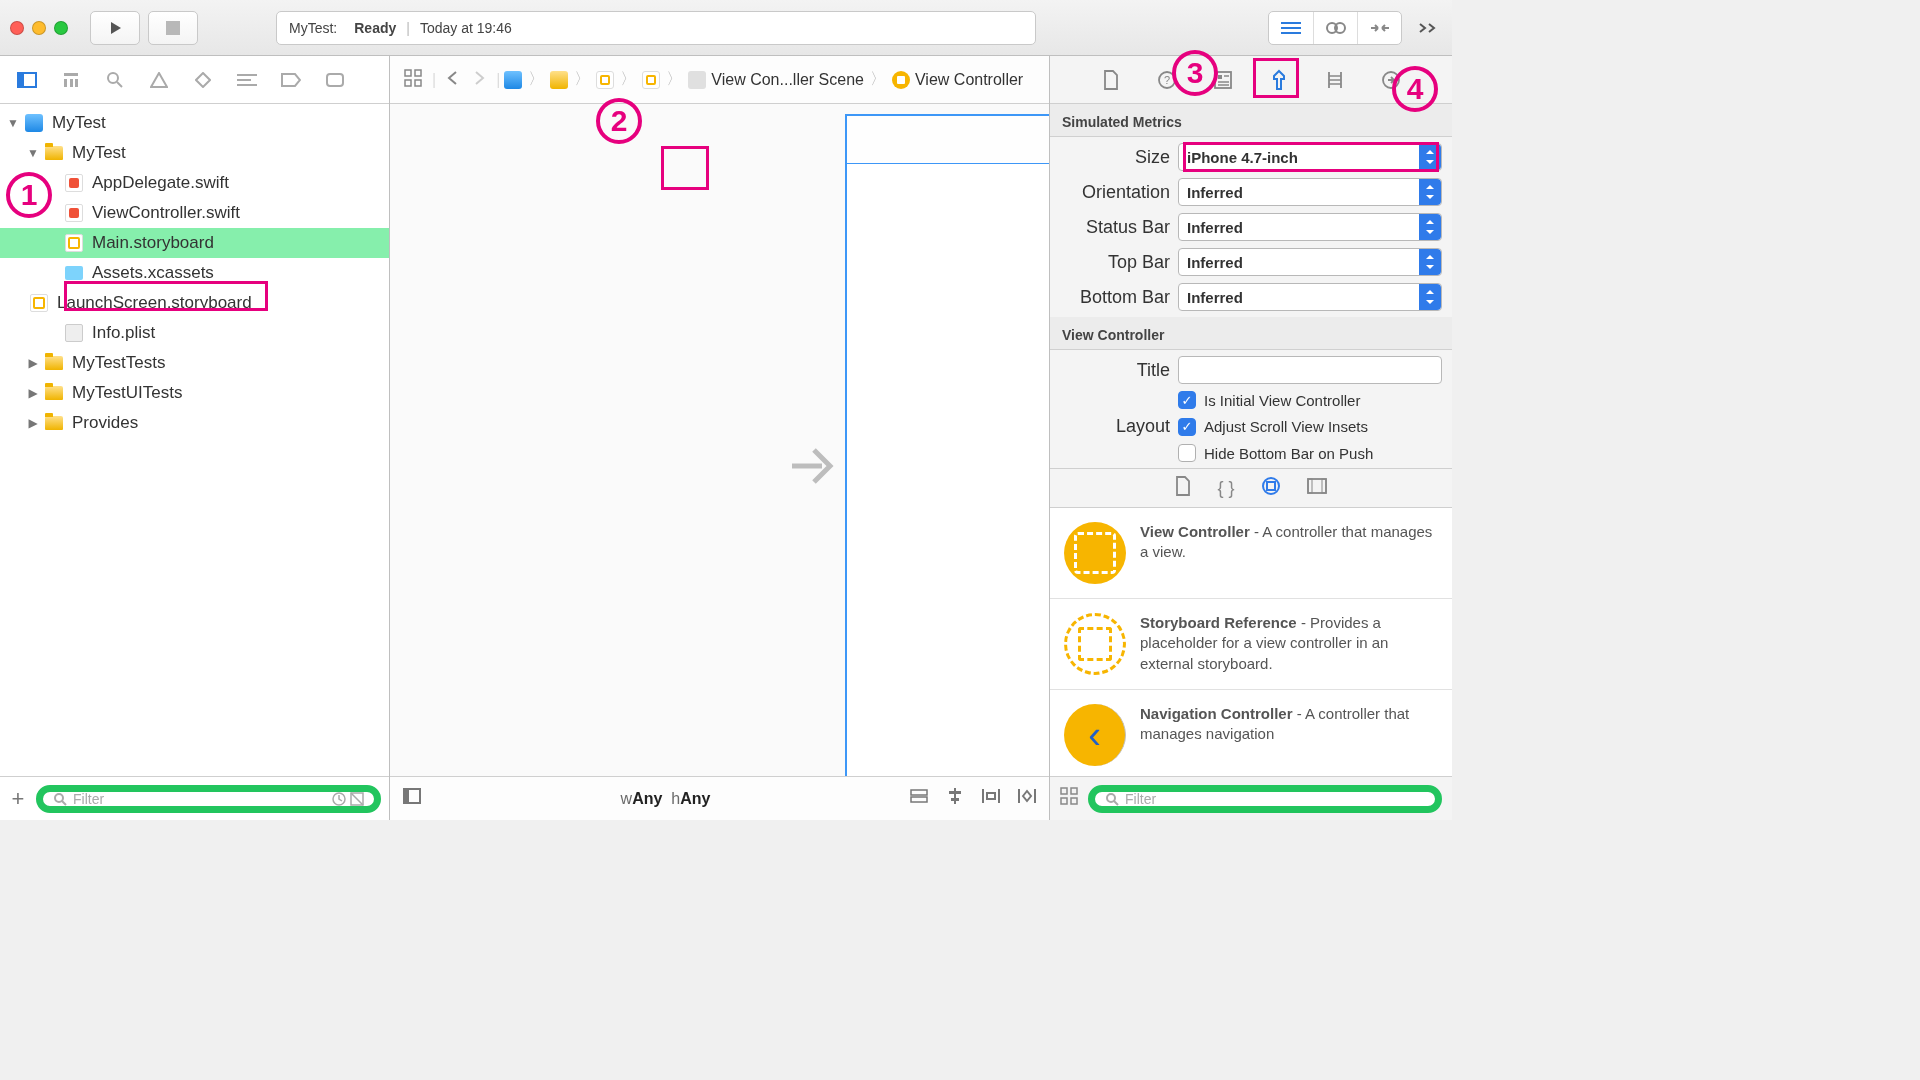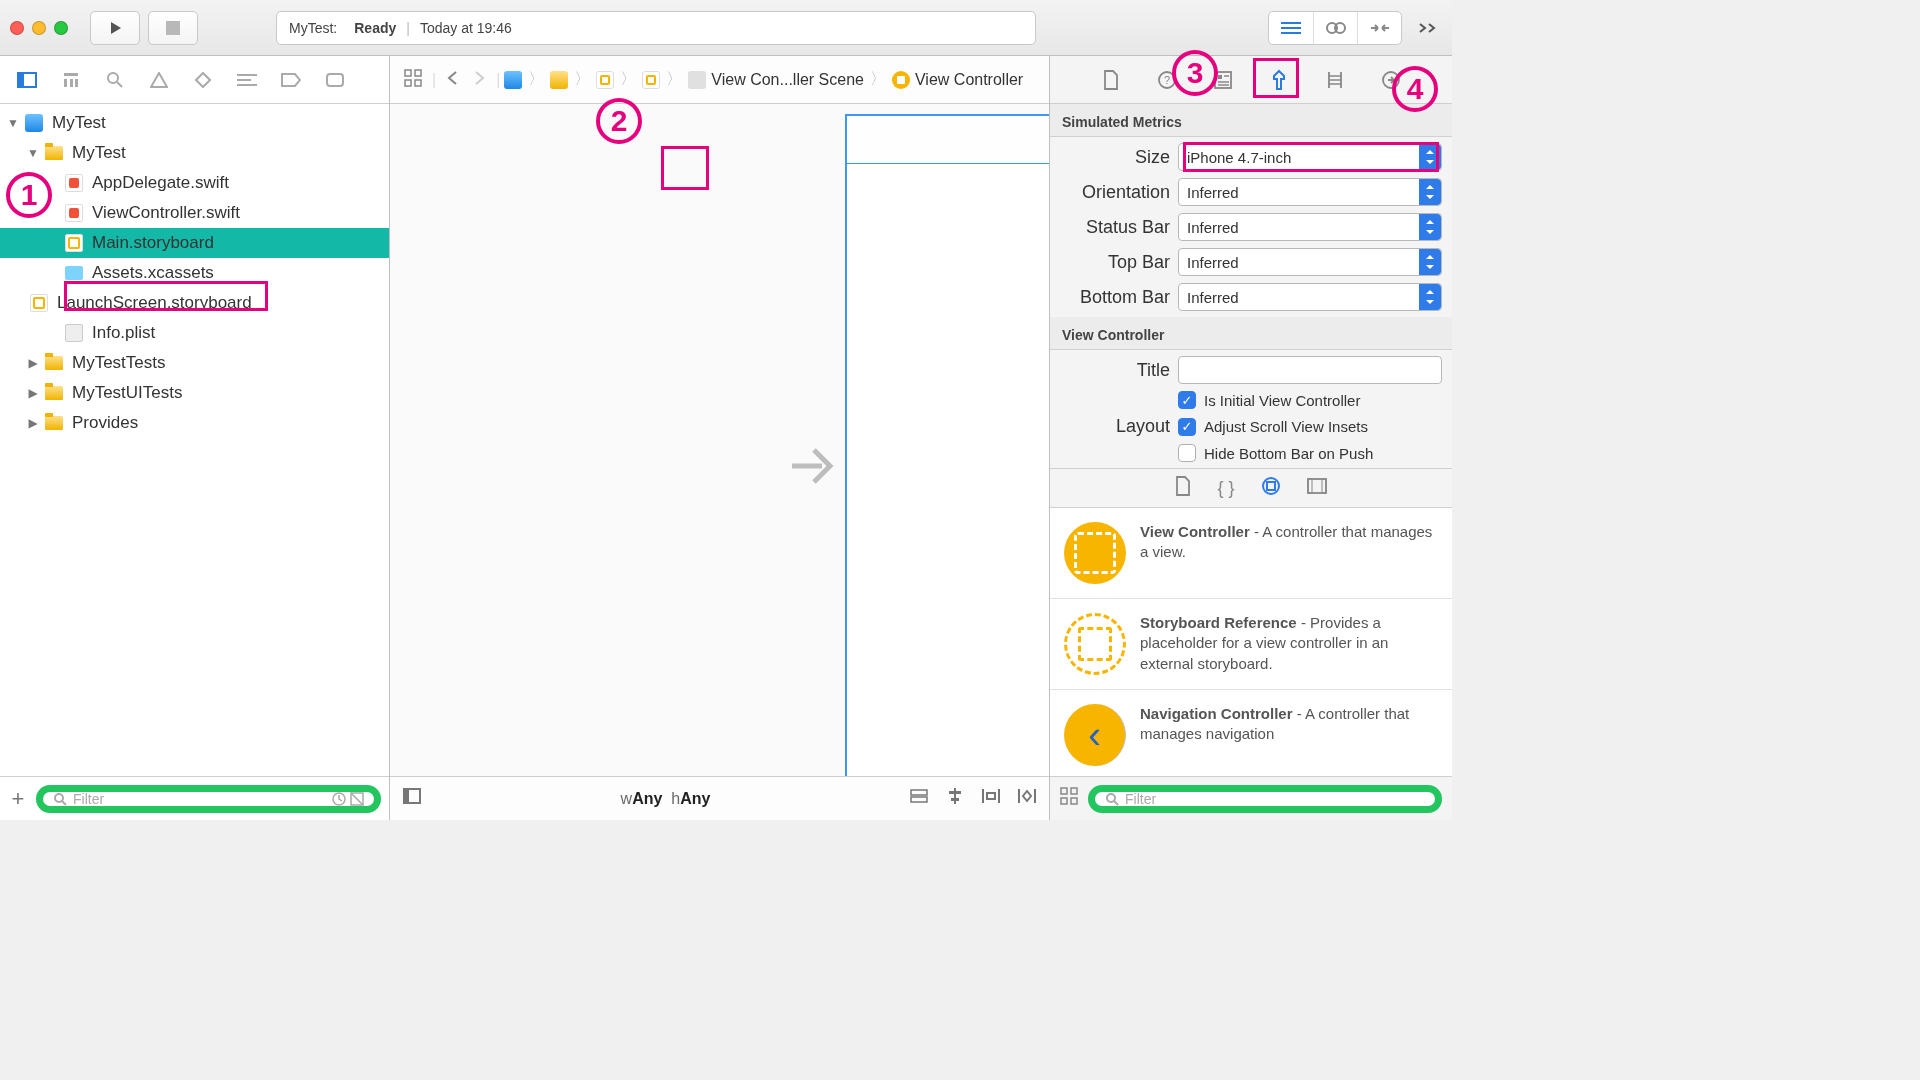--- a/index.html
+++ b/index.html
@@ -27,21 +27,21 @@
 .inspector { width:402px; background:#f4f4f4; display:flex; flex-direction:column;}
 
 .nav-tabs, .insp-tabs { height:48px; border-bottom:1px solid #cfcfcf; display:flex; align-items:center; padding:0 8px; gap:6px;}
 .nav-tabs .t, .insp-tabs .t { width:38px; height:36px; display:flex; align-items:center; justify-content:center; color:#888; font-size:20px; border-radius:4px;}
 .nav-tabs .t.active{ color:#2a7bde; }
 .insp-tabs{ justify-content:center; gap:18px; position:relative;}
 .insp-tabs .t.active{ color:#2a7bde; }
 
 .tree { flex:1; overflow:auto; padding-top:4px; font-size:17px; }
 .tree .row{ height:30px; display:flex; align-items:center; padding-left:6px; gap:4px; white-space:nowrap;}
-.tree .row.sel{ background:#14b8a6;}
+.tree .row.sel{ background:#86efac;}
 .disc{ width:14px; display:inline-flex; justify-content:center; color:#777; font-size:12px;}
 .row .ico{ width:20px; height:20px; display:inline-flex; align-items:center; justify-content:center; margin-right:4px;}
 .folder{ width:18px; height:14px; background:linear-gradient(#ffe08a,#f0b400); border-radius:2px 2px 1px 1px; position:relative;}
 .folder:before{content:"";position:absolute;top:-3px;left:0;width:8px;height:4px;background:#f0b400;border-radius:1px 1px 0 0;}
 .swift{ width:18px;height:18px;background:#fff;border:1px solid #ddd;border-radius:2px;display:flex;align-items:center;justify-content:center;}
 .swift:after{content:"";width:10px;height:10px;background:#f05138;border-radius:2px;}
 .sb{ width:18px;height:18px;background:#fff;border:1px solid #ddd;border-radius:2px;display:flex;align-items:center;justify-content:center;}
 .sb:after{content:"";width:8px;height:8px;border:2px solid #f7b500;border-radius:2px;}
 .plist{ width:18px;height:18px;background:#eee;border:1px solid #ccc;border-radius:2px;}
 .assets{ width:18px;height:14px;background:#7dd3fc;border-radius:2px;}
@@ -77,21 +77,21 @@
 .editor-bottom .spacer{flex:1;}
 .editor-bottom .sizeclass{ font-size:16px; color:#6a6a6a;}
 .editor-bottom .sizeclass b{color:#222;}
 .editor-bottom .ic{color:#777;font-size:18px;width:24px;text-align:center;}
 
 
 .insp-body{ flex:1; overflow:auto; }
 .section-title{ font-weight:600; padding:10px 12px 6px; color:#444; border-bottom:1px solid #d0d0d0; background:#ececec;}
 .form{ padding:6px 10px; display:grid; grid-template-columns: 118px 1fr; row-gap:7px; align-items:center;}
 .form label{ text-align:right; padding-right:8px; color:#333; font-size:18px;}
-.select{ height:28px; background:#fff; border:1px solid #b8b8b8; border-radius:4px; display:flex; align-items:center; padding:0 8px; position:relative; font-size:15px;}
+.select{ height:28px; background:#fff; border:1px solid #b8b8b8; border-radius:4px; display:flex; align-items:center; padding:0 8px; position:relative; font-size:15px;font-weight:bold;}
 .select .caret{ position:absolute; right:0; top:0; bottom:0; width:22px; background:#2f7bea; border-radius:0 4px 4px 0; display:flex; align-items:center; justify-content:center;}
 .select .caret:before{content:"";border-left:4px solid transparent;border-right:4px solid transparent;border-bottom:4px solid #fff;position:absolute;top:6px;}
 .select .caret:after{content:"";border-left:4px solid transparent;border-right:4px solid transparent;border-top:4px solid #fff;position:absolute;bottom:6px;}
 .txt{ height:28px; background:#fff; border:1px solid #b8b8b8; border-radius:4px; padding:0 8px;}
 .chk-row{ grid-column:2; display:flex; align-items:center; gap:8px; font-size:15px;}
 .chk{ width:18px;height:18px;border:1px solid #b0b0b0;border-radius:4px;background:#fff;display:flex;align-items:center;justify-content:center;}
 .chk.on{ background:#2f7bea;border-color:#2f7bea;color:#fff;font-size:13px;}
 
 .lib-tabs{ height:40px; display:flex; align-items:center; justify-content:center; gap:26px; border-top:1px solid #cfcfcf; border-bottom:1px solid #cfcfcf; background:#f4f4f4;}
 .lib-tabs .lt{ color:#888; font-size:18px;}

